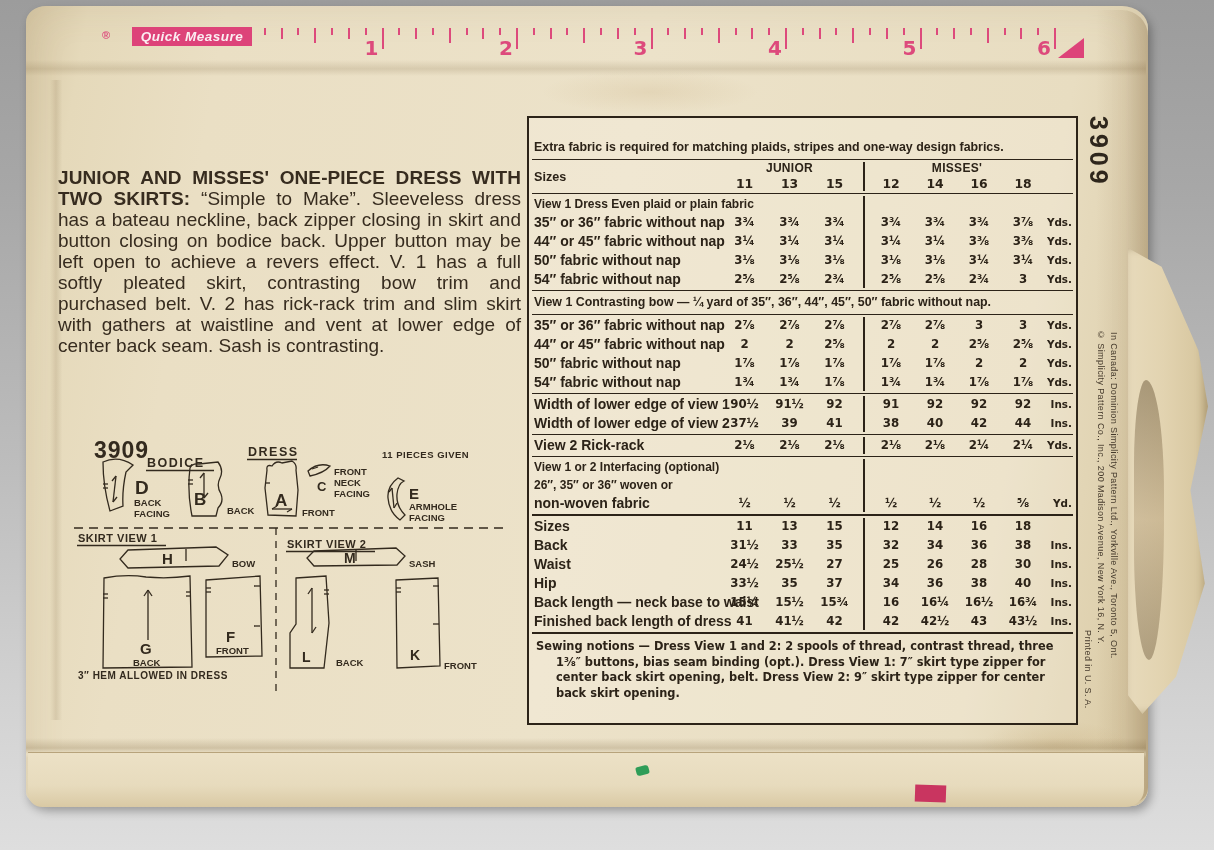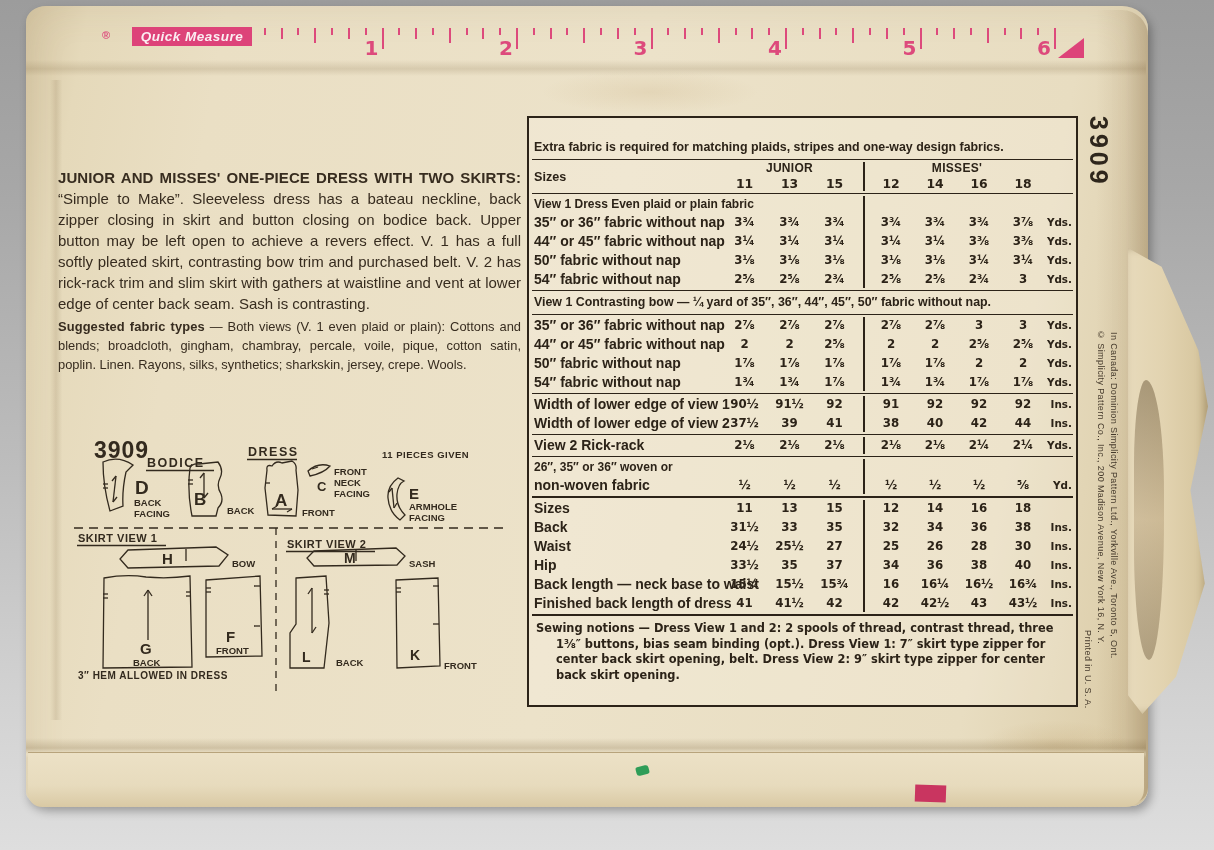--- a/index.html
+++ b/index.html
@@ -41,21 +41,21 @@
   .rnum{position:absolute;top:8px;width:24px;text-align:right;color:#dd4a7c;
     font-size:20px;font-weight:700;font-family:"DejaVu Sans",sans-serif;}
   .qm-box{position:absolute;left:132px;top:-1px;width:120px;height:19px;background:#dd4379;
     color:#fbeef2;font-style:italic;font-weight:700;font-size:13.5px;line-height:19px;
     text-align:center;letter-spacing:.5px;}
   .reg-mark{position:absolute;left:102px;top:1px;color:#dd4a7c;font-size:11px;font-weight:700;}
   .ruler-tri{position:absolute;left:1058px;top:10px;width:0;height:0;
     border-bottom:20px solid #dd4379;border-left:26px solid transparent;}
   
   .desc{position:absolute;left:58px;top:167px;width:463px;color:#372c1f;text-align:justify;}
-  .desc p{margin:0;font-size:15px;line-height:21px;}
+  .desc p{margin:0;font-size:19px;line-height:21px;}
   .desc .lead{font-weight:700;letter-spacing:.1px;}
   .desc .fab{margin-top:3px;font-size:12.9px;line-height:19px;}
   
   #diagram{position:absolute;left:66px;top:428px;}
   #diagram text{fill:#332a1e;font-family:"Liberation Sans",sans-serif;font-weight:700;}
   #diagram path,#diagram line,#diagram polyline{stroke:#332a1e;fill:none;stroke-width:1.3;}
   
   .fabric-table{position:absolute;left:527px;top:116px;width:551px;box-sizing:border-box;
     border:2px solid #2c2318;padding:18px 3px;color:#2c2318;background:rgba(255,252,240,.22);}
   .tsec{position:relative;border-top:1.6px solid #2c2318;padding:1px 0;}
@@ -106,21 +106,20 @@
 
   <div id="ruler">
     <span class="reg-mark">®</span>
     <span class="qm-box">Quick Measure</span>
     <span id="ticks"><i class="tick" style="left: 263.812px; height: 7px;"></i><i class="tick" style="left: 280.625px; height: 11px;"></i><i class="tick" style="left: 297.438px; height: 7px;"></i><i class="tick" style="left: 314.25px; height: 15px;"></i><i class="tick" style="left: 331.062px; height: 7px;"></i><i class="tick" style="left: 347.875px; height: 11px;"></i><i class="tick" style="left: 364.688px; height: 7px;"></i><i class="tick" style="left: 381.5px; height: 21px;"></i><i class="tick" style="left: 398.312px; height: 7px;"></i><i class="tick" style="left: 415.125px; height: 11px;"></i><i class="tick" style="left: 431.938px; height: 7px;"></i><i class="tick" style="left: 448.75px; height: 15px;"></i><i class="tick" style="left: 465.562px; height: 7px;"></i><i class="tick" style="left: 482.375px; height: 11px;"></i><i class="tick" style="left: 499.188px; height: 7px;"></i><i class="tick" style="left: 516px; height: 21px;"></i><i class="tick" style="left: 532.812px; height: 7px;"></i><i class="tick" style="left: 549.625px; height: 11px;"></i><i class="tick" style="left: 566.438px; height: 7px;"></i><i class="tick" style="left: 583.25px; height: 15px;"></i><i class="tick" style="left: 600.062px; height: 7px;"></i><i class="tick" style="left: 616.875px; height: 11px;"></i><i class="tick" style="left: 633.688px; height: 7px;"></i><i class="tick" style="left: 650.5px; height: 21px;"></i><i class="tick" style="left: 667.312px; height: 7px;"></i><i class="tick" style="left: 684.125px; height: 11px;"></i><i class="tick" style="left: 700.938px; height: 7px;"></i><i class="tick" style="left: 717.75px; height: 15px;"></i><i class="tick" style="left: 734.562px; height: 7px;"></i><i class="tick" style="left: 751.375px; height: 11px;"></i><i class="tick" style="left: 768.188px; height: 7px;"></i><i class="tick" style="left: 785px; height: 21px;"></i><i class="tick" style="left: 801.812px; height: 7px;"></i><i class="tick" style="left: 818.625px; height: 11px;"></i><i class="tick" style="left: 835.438px; height: 7px;"></i><i class="tick" style="left: 852.25px; height: 15px;"></i><i class="tick" style="left: 869.062px; height: 7px;"></i><i class="tick" style="left: 885.875px; height: 11px;"></i><i class="tick" style="left: 902.688px; height: 7px;"></i><i class="tick" style="left: 919.5px; height: 21px;"></i><i class="tick" style="left: 936.312px; height: 7px;"></i><i class="tick" style="left: 953.125px; height: 11px;"></i><i class="tick" style="left: 969.938px; height: 7px;"></i><i class="tick" style="left: 986.75px; height: 15px;"></i><i class="tick" style="left: 1003.56px; height: 7px;"></i><i class="tick" style="left: 1020.38px; height: 11px;"></i><i class="tick" style="left: 1037.19px; height: 7px;"></i><i class="tick" style="left: 1054px; height: 21px;"></i><b class="rnum" style="left: 354.5px;">1</b><b class="rnum" style="left: 489px;">2</b><b class="rnum" style="left: 623.5px;">3</b><b class="rnum" style="left: 758px;">4</b><b class="rnum" style="left: 892.5px;">5</b><b class="rnum" style="left: 1027px;">6</b></span>
     <span class="ruler-tri"></span>
   </div>
 
   <div class="desc">
     <p><span class="lead">JUNIOR AND MISSES' ONE-PIECE DRESS WITH TWO SKIRTS:</span><span> “Simple to Make”. Sleeveless dress has a bateau neckline, back zipper closing in skirt and button closing on bodice back. Upper button may be left open to achieve a revers effect. V. 1 has a full softly pleated skirt, contrasting bow trim and purchased belt. V. 2 has rick-rack trim and slim skirt with gathers at waistline and vent at lower edge of center back seam. Sash is contrasting.</span></p>
-    <p class="fab"><span class="lead">Suggested fabric types</span><span> — Both views (V. 1 even plaid or plain): Cottons and blends; broadcloth, gingham, chambray, percale, voile, pique, cotton satin, poplin. Linen. Rayons, silks, synthetics; sharkskin, jersey, crepe. Wools.</span></p>
   </div>
 
   <svg id="diagram" width="452" height="268" viewBox="0 0 452 268">
     <text x="28" y="30" font-size="23" letter-spacing="1">3909</text>
     <g>
       <text x="81" y="39" font-size="12.5" letter-spacing="1.5">BODICE</text>
       <line x1="80" y1="42.5" x2="148" y2="42.5" stroke-width="1.5"></line>
     </g>
     <g>
       <text x="182" y="28" font-size="12.5" letter-spacing="1.5">DRESS</text>
@@ -395,20 +394,21 @@
             <span class="tval c1">2⅛</span>
             <span class="tval c2">2⅛</span>
             <span class="tval c3">2⅛</span>
             <span class="tval c4">2⅛</span>
             <span class="tval c5">2¼</span>
             <span class="tval c6">2¼</span>
             <span class="tunit">Yds.</span>
           </div>
         </div>
         <div class="tsec hasdiv">
+          <div class="shead">View 1 or 2   Interfacing (optional)</div>
           <div class="shead">26″, 35″ or 36″ woven or</div>
           <div class="trow">
             <span class="tlabel">non-woven fabric</span>
             <span class="tval c0">½</span>
             <span class="tval c1">½</span>
             <span class="tval c2">½</span>
             <span class="tval c3">½</span>
             <span class="tval c4">½</span>
             <span class="tval c5">½</span>
             <span class="tval c6">⅝</span>

